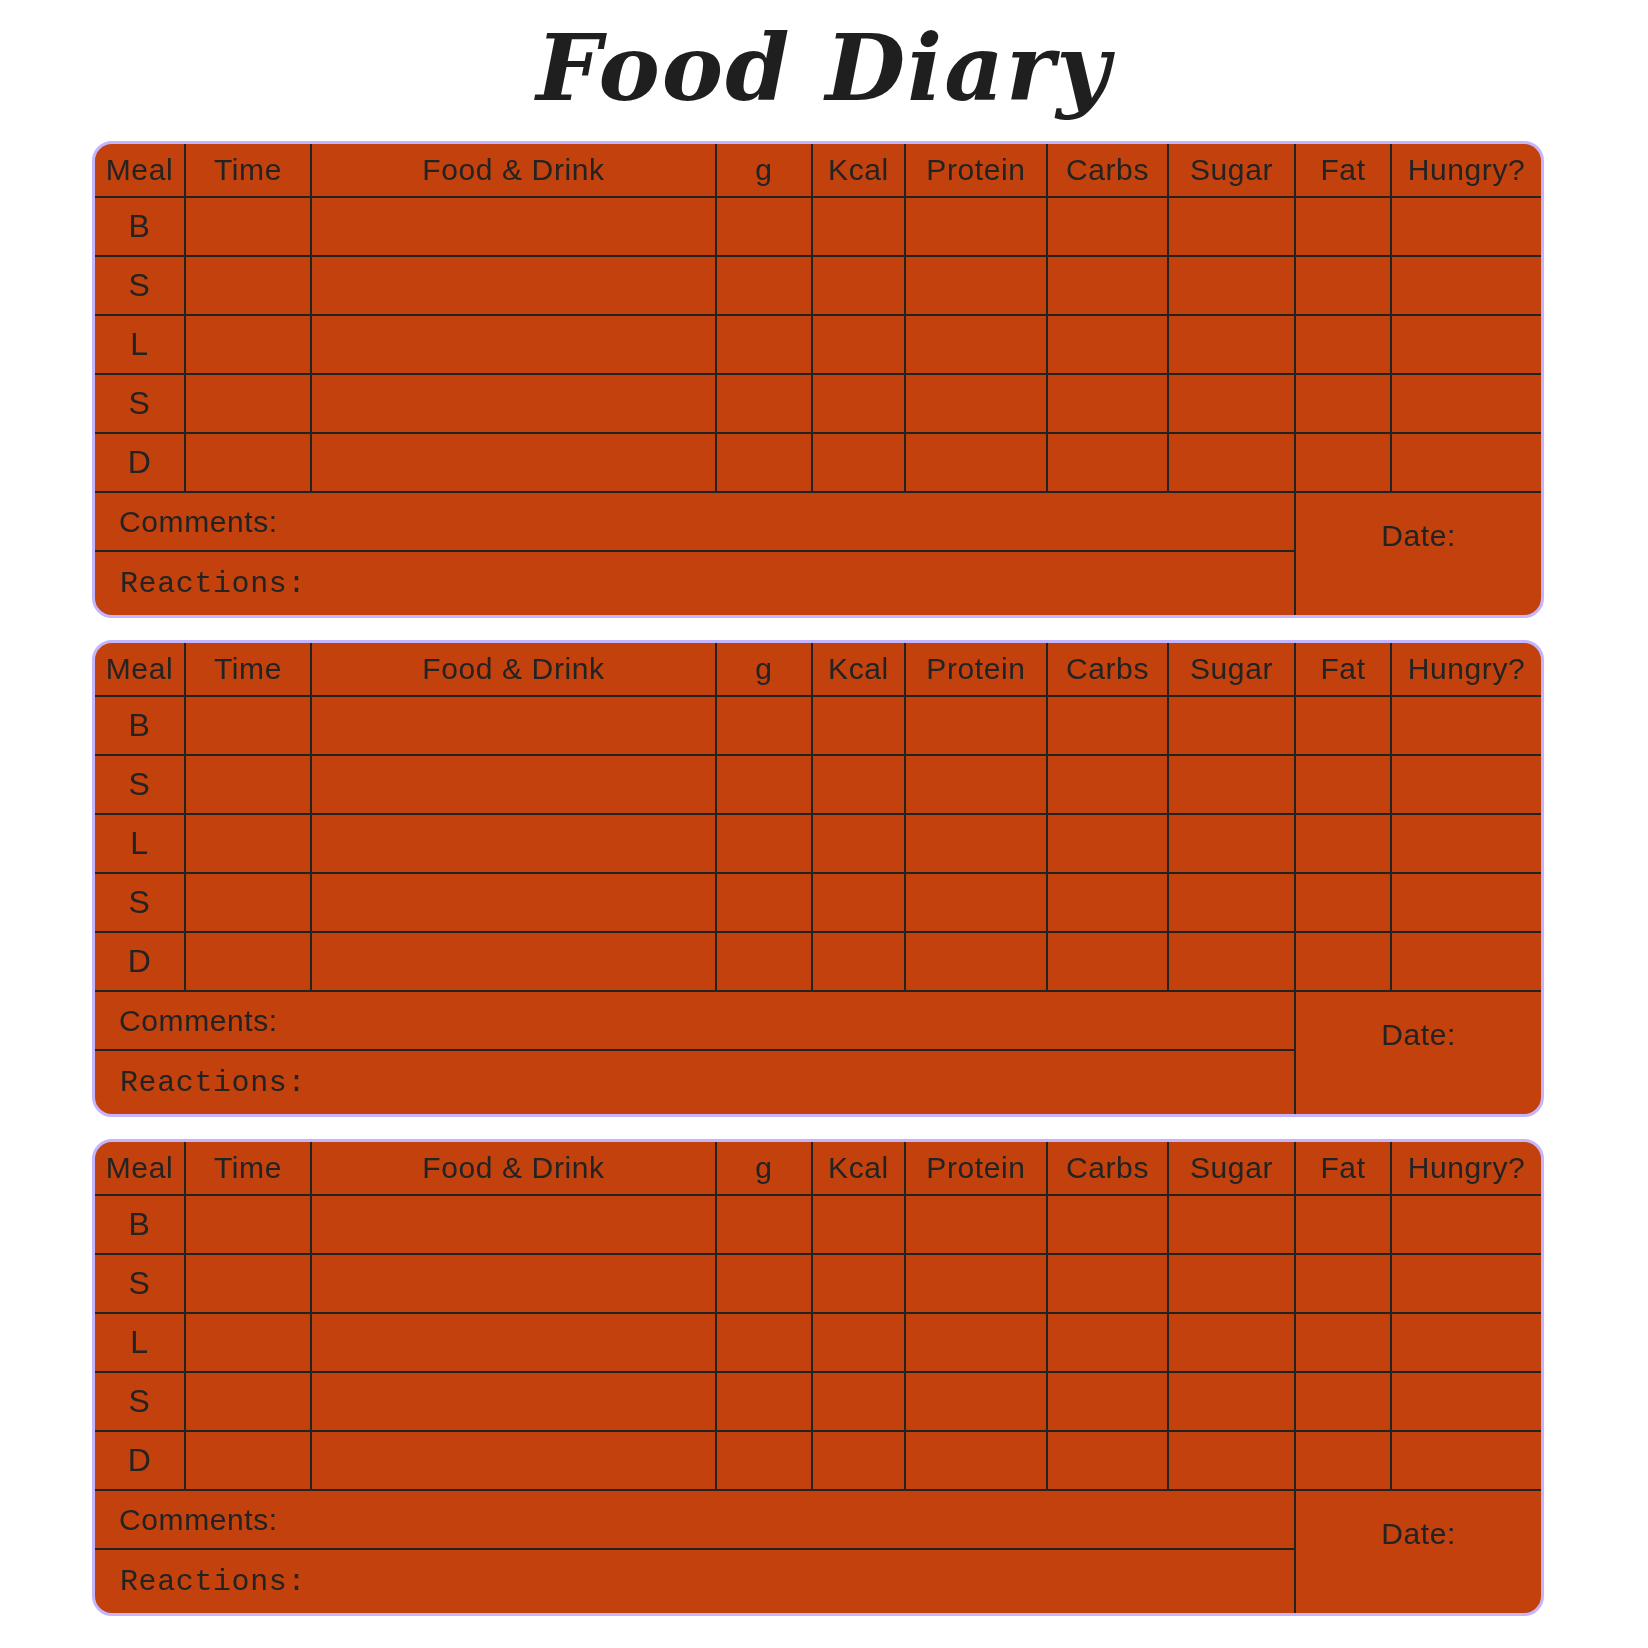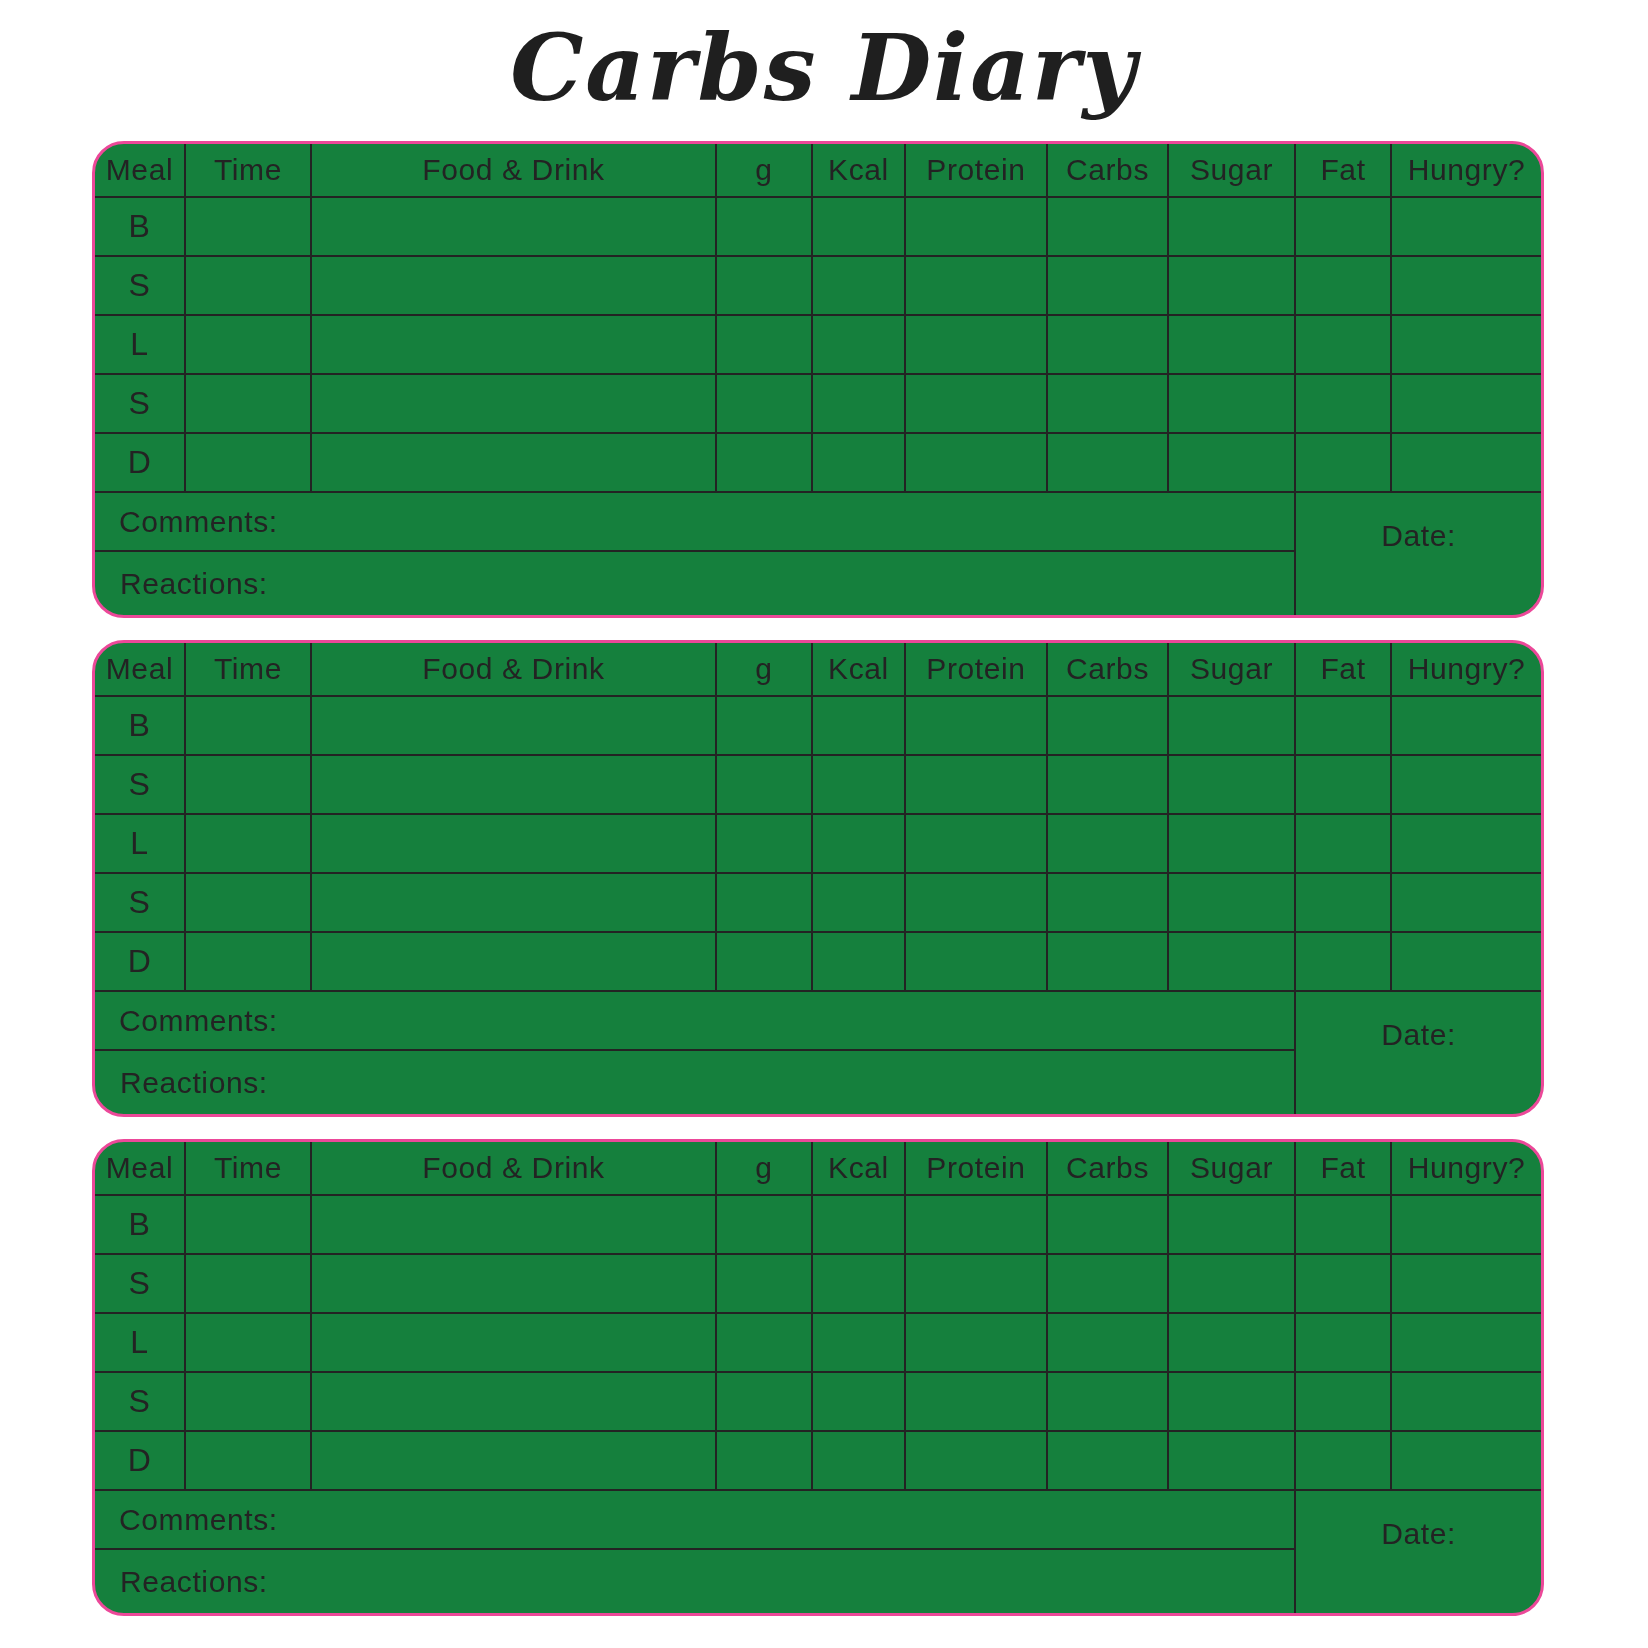--- a/index.html
+++ b/index.html
@@ -13,23 +13,23 @@
     text-align:center;
     font-family:"DejaVu Serif", serif;
     font-style:italic; font-weight:700;
     font-size:92px; line-height:1.1;
     letter-spacing:2px; color:#1f1f1f;
   }
   .diary-block {
     box-sizing:border-box;
     width:1452px; height:477px;
     margin-left:92px; margin-top:22px;
-    border:3px solid #ec4899;
-    border-radius:32px;
-    background:#15803d;
+    border:3px solid #c4b5fd;
+    border-radius:20px;
+    background:#c2410c;
     display:grid;
     grid-template-columns:89px 126px 405px 96px 93px 142px 121px 127px 96px 151px;
     grid-template-rows:52px 59px 59px 59px 59px 59px 59px 65px;
     overflow:hidden;
   }
   .c {
     border-left:2px solid #232323;
     border-top:2px solid #232323;
     display:flex; align-items:center; justify-content:center;
     font-size:30px; letter-spacing:0.6px; color:#232323;
@@ -37,34 +37,34 @@
   }
   .h { border-top:none; }      
   .f { border-left:none; }     
   .ml { font-size:32px; }      
   .lbl {
     grid-column:1 / 9;
     justify-content:flex-start;
     padding-left:25px;
   }
   .row7 { grid-row:7;padding-left:24px; }
-  .row8 { grid-row:8; }
+  .row8 { grid-row:8;font-family:Liberation Mono, monospace; }
   .date {
     grid-column:9 / 11;
     grid-row:7 / 9;
     align-items:flex-start;
     padding-top:26px;
   }
 </style>
 </head>
 <body>
 
 <div class="page">
 
-  <h1 class="title">Carbs Diary</h1>
+  <h1 class="title">Food Diary</h1>
 
   <section class="diary-block">
     <div class="c h f">Meal</div>
     <div class="c h">Time</div>
     <div class="c h">Food &amp; Drink</div>
     <div class="c h">g</div>
     <div class="c h">Kcal</div>
     <div class="c h">Protein</div>
     <div class="c h">Carbs</div>
     <div class="c h">Sugar</div>

